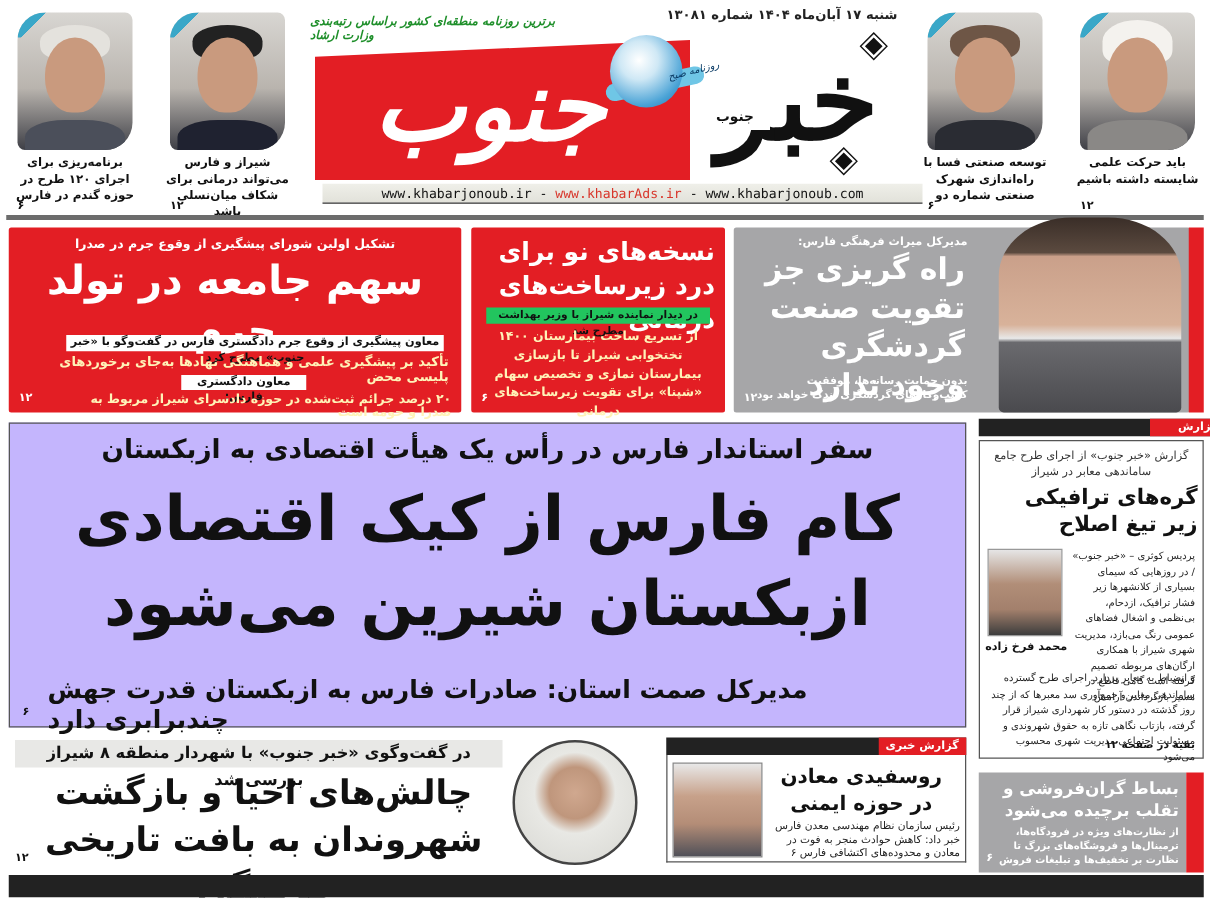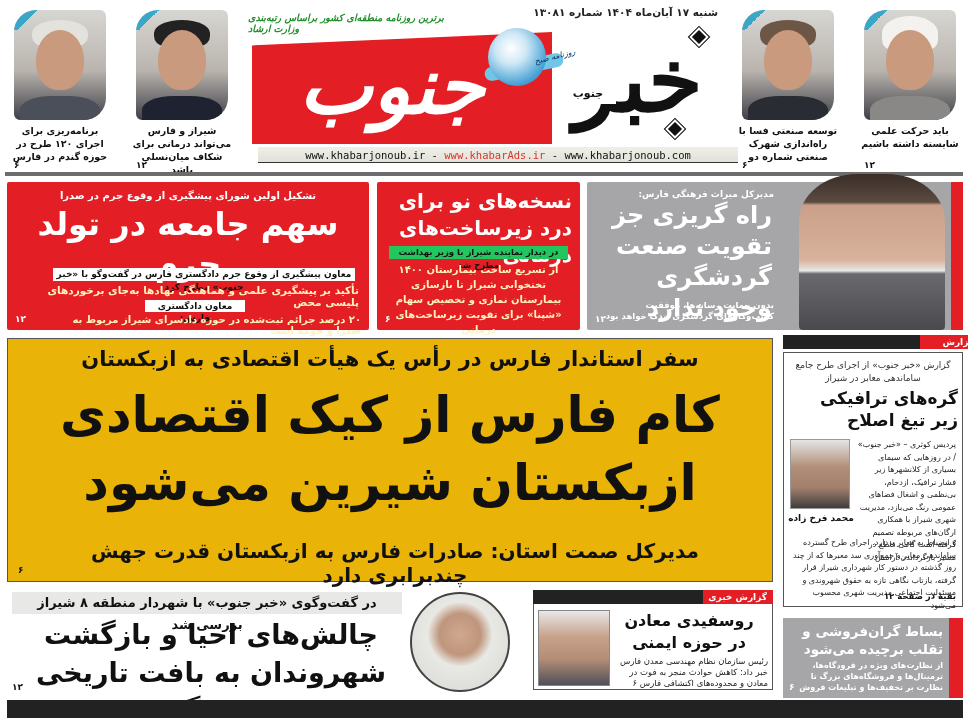--- a/index.html
+++ b/index.html
@@ -70,24 +70,24 @@
   .b2-strip { position: absolute; left: 12px; right: 12px; top: 64px; height: 13px; background: #22c55e; color: #111; font-size: 8.5px; font-weight: bold; text-align: center; line-height: 13px; }
   .b2-body { position: absolute; left: 8px; right: 8px; top: 80px; text-align: center; font-size: 10px; font-weight: bold; color: #fff3b8; line-height: 15px; }
 
   .b3-kicker { position: absolute; right: 178px; top: 7px; font-size: 9px; font-weight: bold; color: #fff; }
   .b3-title { position: absolute; right: 180px; top: 18px; width: 180px; font-size: 24px; font-weight: bold; color: #fff; line-height: 31px; }
   .b3-body { position: absolute; right: 178px; top: 118px; width: 180px; text-align: right; font-size: 8.5px; font-weight: bold; color: #fff; line-height: 11px; }
   .b3-photo { position: absolute; left: 212px; top: -8px; width: 146px; height: 156px; border-radius: 40% 40% 4px 4px / 30% 30% 4px 4px;
     background: linear-gradient(180deg, #3a2e28 0%, #5b4a3f 18%, #caa08a 20%, #d8b29a 55%, #e8e8e8 62%, #6a6a6e 64%, #4a4a4e 100%); }
 
   
-  .main-box { position: absolute; left: 7px; top: 338px; width: 766px; height: 244px; border: 1px solid #555; background: #eab308; }
+  .main-box { position: absolute; left: 7px; top: 338px; width: 766px; height: 244px; border: 1px solid #555; background: #c4b5fd; }
   .main-super { position: absolute; left: 0; right: 0; top: 8px; text-align: center; font-size: 21px; font-weight: bold; color: #111; }
   .main-title { position: absolute; left: 10px; right: 10px; top: 42px; text-align: center; font-size: 50px; font-weight: bold; color: #111; line-height: 68px; }
-  .main-sub { position: absolute; left: 30px; right: 20px; top: 200px; text-align: center; font-size: 20px; font-weight: bold; color: #111; }
+  .main-sub { position: absolute; left: 30px; right: 20px; top: 200px; text-align: left; font-size: 20px; font-weight: bold; color: #111; }
 
   
   .report-hdr { position: absolute; left: 783px; top: 335px; width: 197px; height: 14px; background: #222; }
   .report-hdr .red { position: absolute; right: 0; top: 0; width: 60px; height: 14px; background: #e31e24; color: #fff; font-size: 9px; font-weight: bold; text-align: right; padding-right: 6px; line-height: 14px; }
   .report-box { position: absolute; left: 783px; top: 352px; width: 180px; height: 255px; border: 1px solid #555; background: #fff; }
   .rb-intro { position: absolute; left: 8px; right: 8px; top: 6px; text-align: center; font-size: 9px; color: #333; line-height: 13px; }
   .rb-title { position: absolute; left: 4px; right: 4px; top: 34px; text-align: right; font-size: 17px; font-weight: bold; color: #111; line-height: 22px; }
   .rb-photo { position: absolute; left: 6px; top: 86px; width: 60px; height: 70px; background: linear-gradient(180deg, #e5e5e5 0%, #b18e78 40%, #a3806c 70%, #3d3d3d 100%); border: 1px solid #999; }
   .rb-author { position: absolute; left: 4px; top: 160px; width: 66px; text-align: center; font-size: 9px; font-weight: bold; color: #111; }
   .rb-body { position: absolute; right: 6px; top: 86px; width: 100px; text-align: right; font-size: 8px; color: #222; line-height: 12.5px; }

